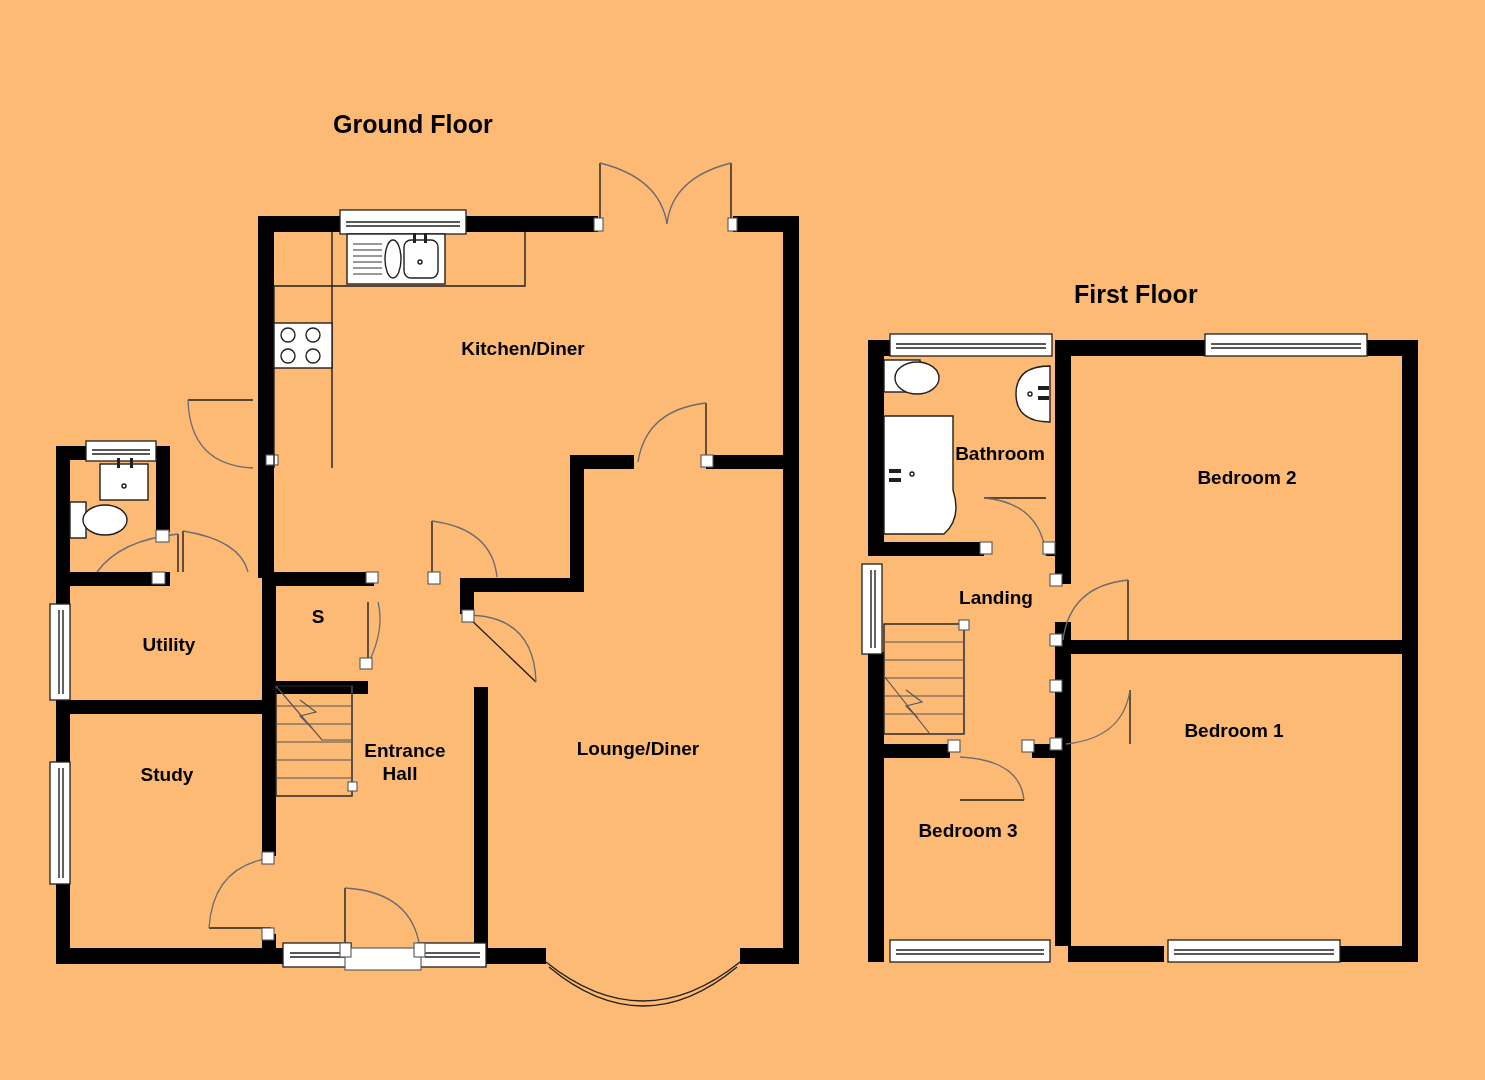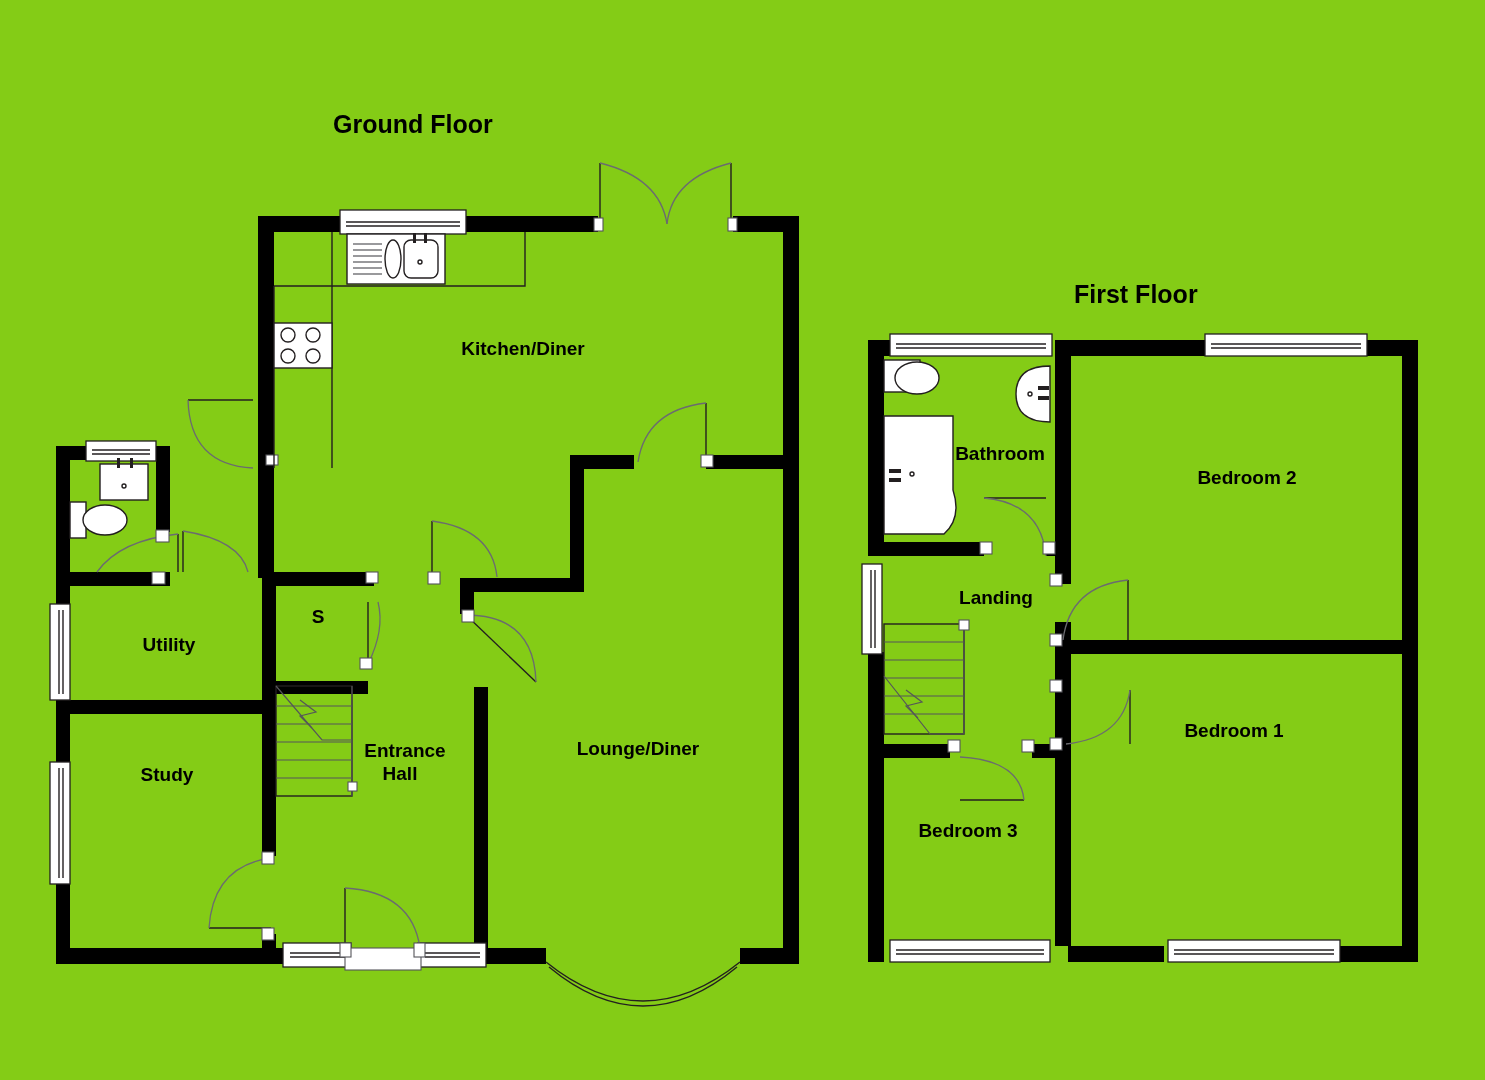--- a/index.html
+++ b/index.html
@@ -10,21 +10,21 @@
   body {
     width: 1485px;
     height: 1080px;
     font-family: "Liberation Sans", sans-serif;
     overflow: hidden;
   }
   #plan-root {
     position: relative;
     width: 1485px;
     height: 1080px;
-    background: #84cc16;
+    background: #fdba74;
   }
   svg.plan-svg {
     position: absolute;
     top: 0;
     left: 0;
     width: 1485px;
     height: 1080px;
     display: block;
   }
   .floor-title {

